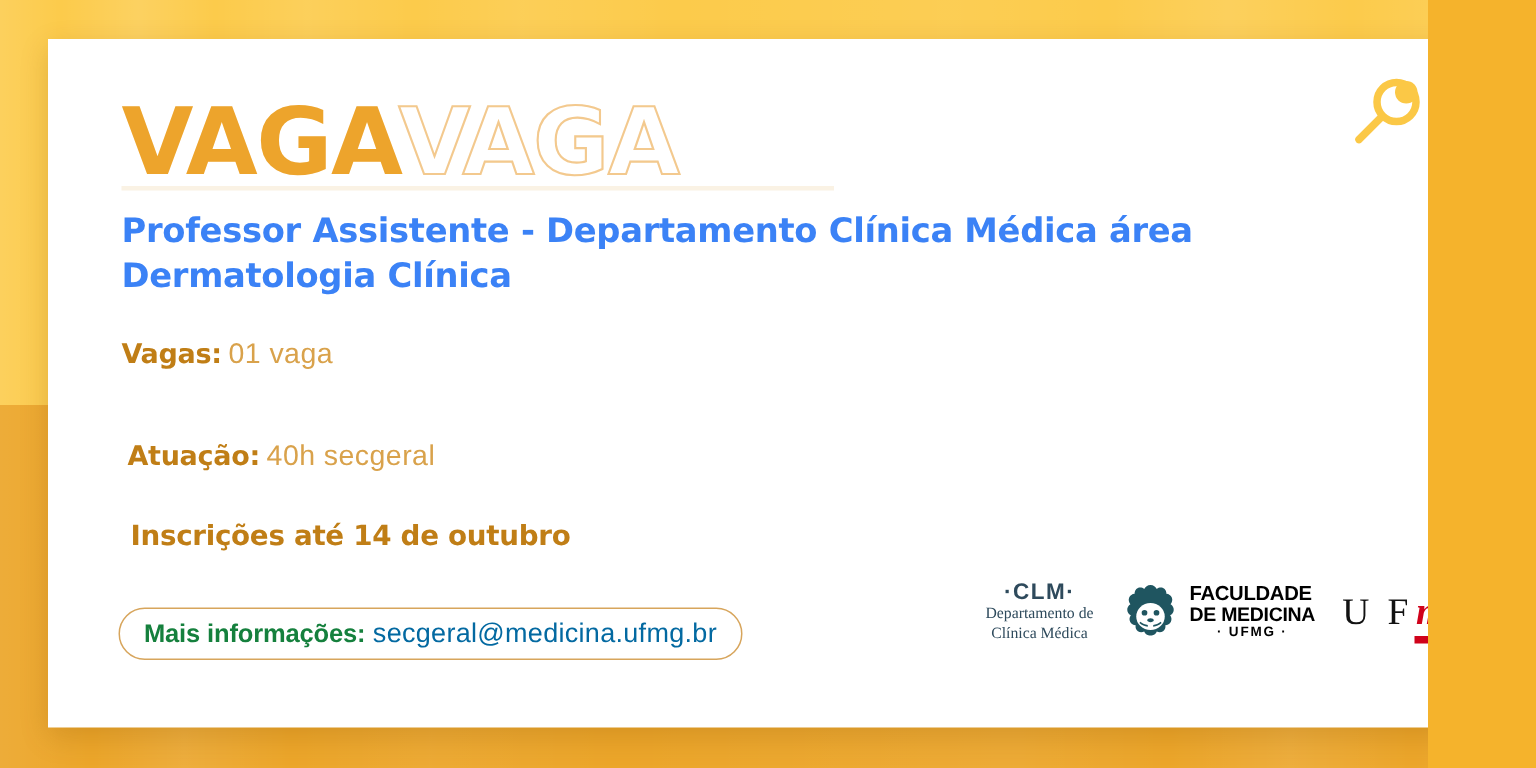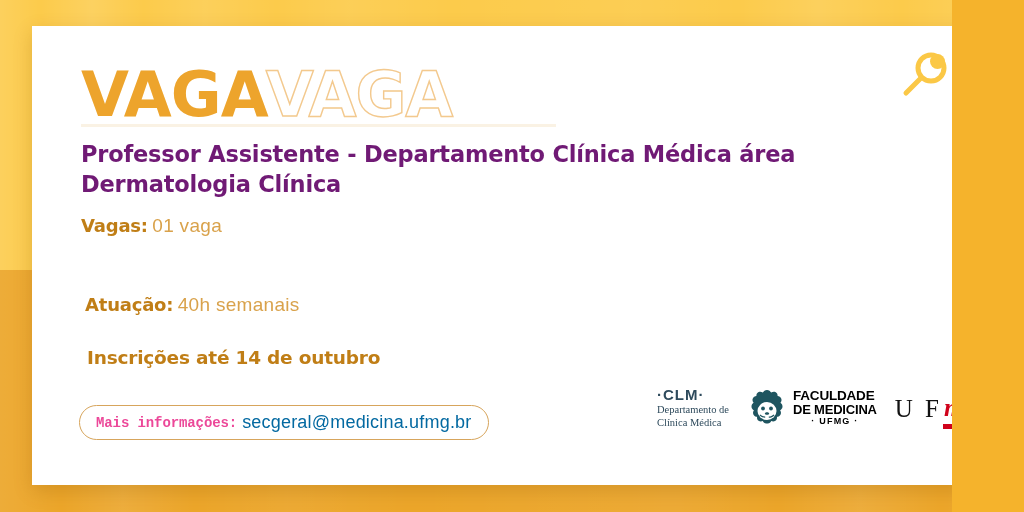--- a/index.html
+++ b/index.html
@@ -73,73 +73,73 @@
   }
 
   .divider{
     position:absolute;left:49px;top:98px;width:475px;height:3px;
     background:#FAF2E4;
   }
 
   
   .headline{
     position:absolute;left:49px;top:113px;width:760px;
-    color:#701a75;
+    color:#3b82f6;
     font-family:"DejaVu Sans", sans-serif;
     font-weight:bold;
     font-size:22.5px;line-height:30px;letter-spacing:-0.2px;
   }
 
   
   .row{position:absolute;left:49px;white-space:nowrap;}
   .row .lbl{
     color:#C07E16;font-weight:bold;
     font-family:"DejaVu Sans", sans-serif;
     font-size:18px;letter-spacing:-0.2px;
   }
   .row .val{
     color:#D9A24B;font-weight:normal;
     font-family:"Liberation Sans", sans-serif;
     font-size:19px;letter-spacing:0.3px;
   }
-  #row-vagas{top:189px;}
+  #row-vagas{top:200px;}
   #row-atuacao{top:268px;left:53px;}
   #row-inscricoes{top:321px;left:55px;}
   #row-inscricoes .lbl{font-size:18.5px;}
 
   
   .pill{
     position:absolute;left:47px;top:379px;
     height:33px;display:flex;align-items:center;
     padding:0 16px;
     border:1.6px solid #D7A55C;border-radius:18px;
     white-space:nowrap;
   }
   .pill .lbl{
-    color:#ec4899;font-weight:bold;
-    font-family:Liberation Mono, monospace;
-    font-size:14px;letter-spacing:-0.1px;
+    color:#15803d;font-weight:bold;
+    font-family:Liberation Sans, sans-serif;
+    font-size:17px;letter-spacing:-0.1px;
   }
   .pill .val{
     color:#0369a1;font-size:18px;margin-left:5px;
     font-family:"Liberation Sans", sans-serif;letter-spacing:0.2px;
   }
 
   
   .decor{position:absolute;left:832px;top:16px;width:120px;height:60px;}
   .dots{position:absolute;left:898px;top:28px;display:flex;gap:11px;}
   .dot{width:15px;height:15px;border-radius:50%;background:#FBC846;}
 
   
   .logos{
     position:absolute;left:625px;top:360px;
     display:flex;align-items:center;gap:18px;
   }
   .logo-clm{
-    text-align:left;color:#2E4A5C;
+    text-align:center;color:#2E4A5C;
     font-family:"Liberation Sans", sans-serif;line-height:1.22;
   }
   .logo-clm .clm-top{font-size:15px;font-weight:bold;letter-spacing:1px;}
   .logo-clm .clm-sub{font-size:10.5px;font-family:Liberation Serif, serif;}
 
   .logo-fm{display:flex;align-items:center;gap:6px;color:#000000;}
   .logo-fm .fm-txt{
     font-family:"Liberation Sans", sans-serif;
     font-weight:bold;line-height:1.08;letter-spacing:-0.2px;
   }
@@ -180,21 +180,21 @@
 
     <div class="headline">Professor Assistente - Departamento Clínica Médica área Dermatologia Clínica</div>
 
     <div class="row" id="row-vagas">
       <span class="lbl">Vagas:</span>
       <span class="val">01 vaga</span>
     </div>
 
     <div class="row" id="row-atuacao">
       <span class="lbl">Atuação:</span>
-      <span class="val">40h semanais</span>
+      <span class="val">40h secgeral</span>
     </div>
 
     <div class="row" id="row-inscricoes">
       <span class="lbl">Inscrições até 14 de outubro</span>
     </div>
 
     <div class="pill">
       <span class="lbl">Mais informações:</span>
       <span class="val">secgeral@medicina.ufmg.br</span>
     </div>

